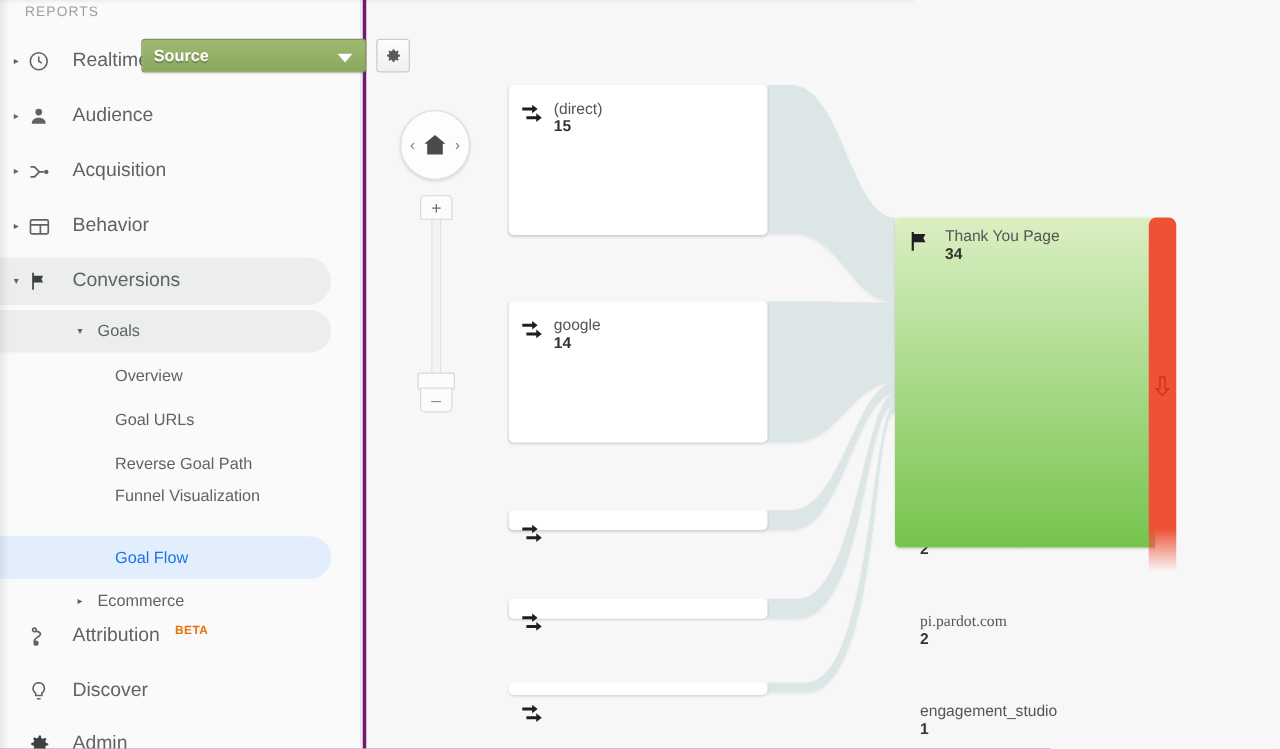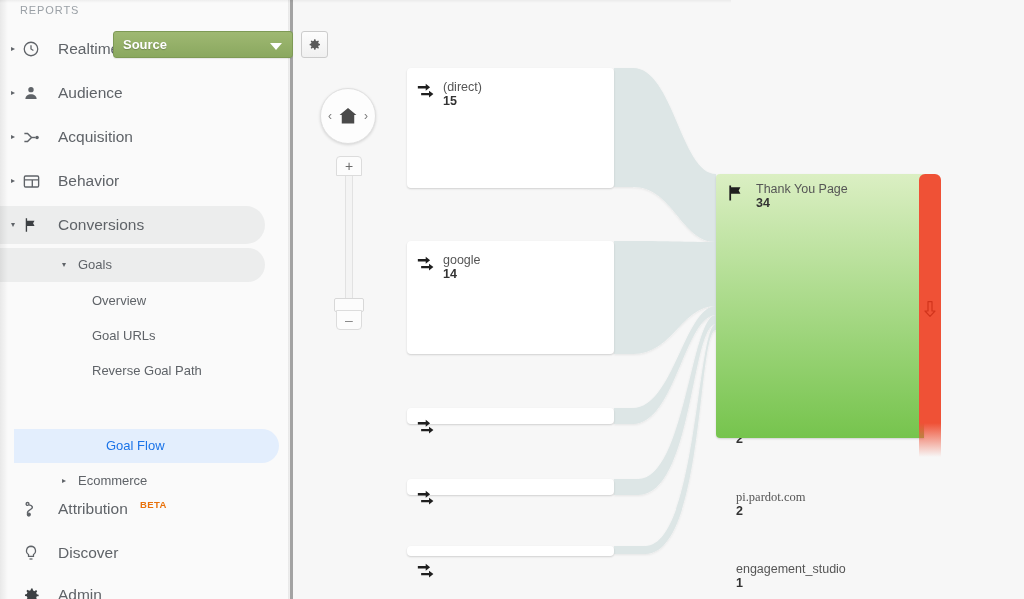--- a/index.html
+++ b/index.html
@@ -3,21 +3,21 @@
 <meta charset="utf-8">
 <style>
   * { box-sizing: border-box; }
   html, body {
     margin: 0; padding: 0;
     width: 1024px; height: 599px;
     overflow: hidden;
     font-family: "Liberation Sans", sans-serif;
     background: #ffffff;
   }
-  #app { position: relative; width: 840px; height: 599px; background: #a3a3a3; }
+  #app { position: relative; width: 840px; height: 599px; background: #701a75; }
 
   
   #sidebar {
     position: absolute; left: 0; top: 0; width: 290px; height: 599px;
     background: #fafafa;
     overflow: hidden;
   }
   #sidebar-divider {
     position: absolute; left: 288px; top: 0; width: 5px; height: 599px;
     background: linear-gradient(to right,#e8e8e8,#f2f2f2 60%,#fafafa);
@@ -256,22 +256,25 @@
     </div>
 
     <div class="sub-row" style="top:319px;padding-left:20px;">
       <span class="sub-label" style="left:92px;">Goal URLs</span>
     </div>
 
     <div class="sub-row" style="top:354px;">
       <span class="sub-label" style="left:92px;">Reverse Goal Path</span>
     </div>
 
-
-    <div class="sub-row sel" style="top:429px;margin-left:14px;">
+    <div class="sub-row" style="top:382px;height:48px;">
+      <span class="sub-label" style="left:92px;top:6px;width:150px;white-space:normal;">Funnel Visualization</span>
+    </div>
+
+    <div class="sub-row sel" style="top:429px;">
       <span class="sub-label blue" style="left:92px;">Goal Flow</span>
     </div>
 
     <div class="sub-row" style="top:464px;">
       <span class="sub-caret">▸</span>
       <span class="sub-label" style="left:78px;">Ecommerce</span>
     </div>
 
     <div class="nav-row" style="top:490px;">
       <span class="nav-icon">

